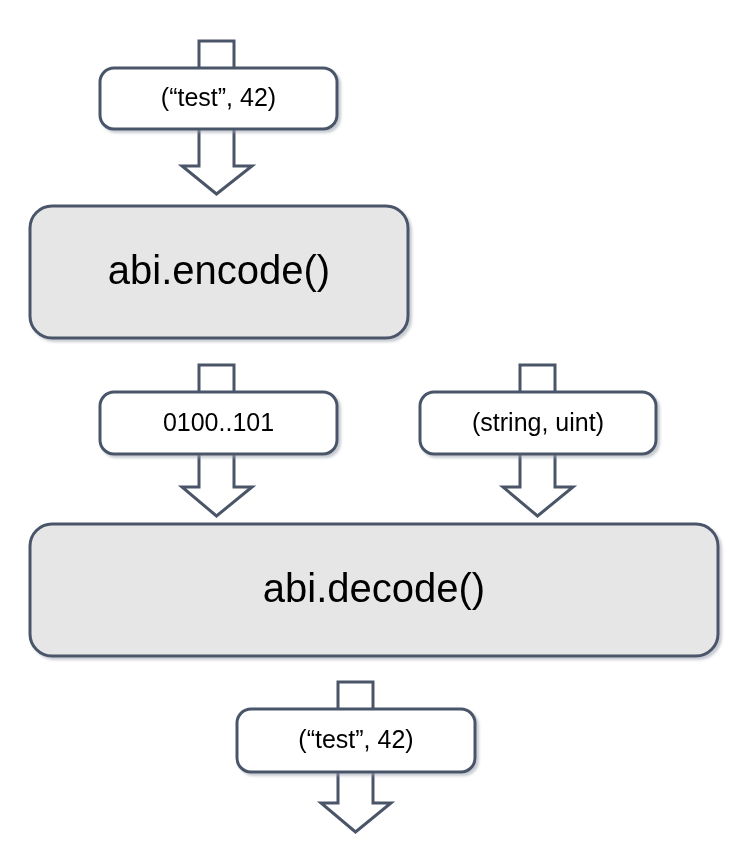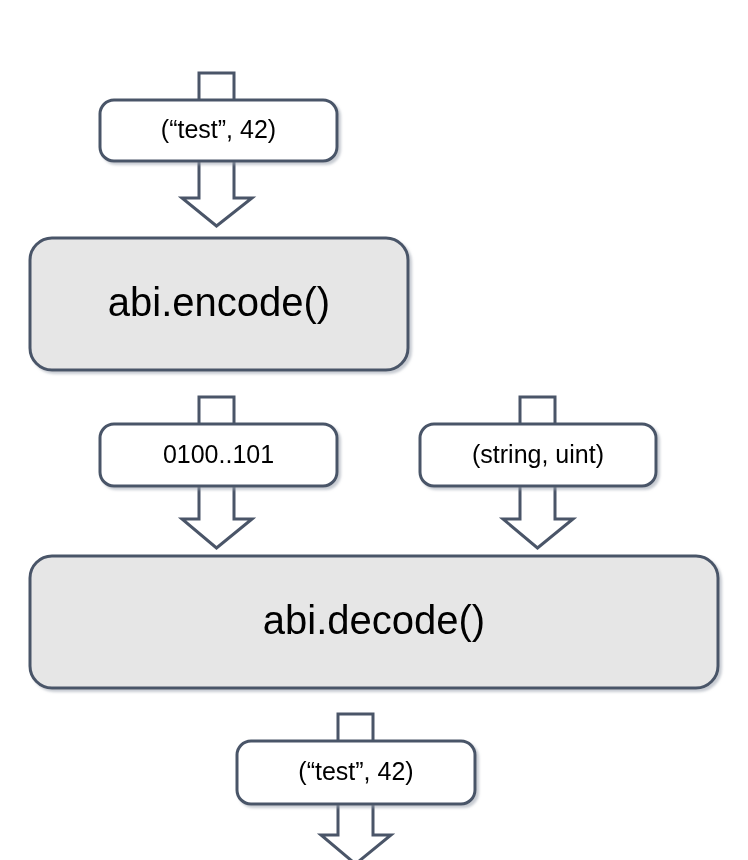--- a/index.html
+++ b/index.html
@@ -11,21 +11,20 @@
     width: 748px;
     height: 860px;
     font-family: "Liberation Sans", sans-serif;
     overflow: hidden;
   }
   #diagram-root {
     position: relative;
     width: 748px;
     height: 663px;
     background: #ffffff;
-    margin-top: 32px;
   }
   svg#diagram-canvas {
     position: absolute;
     left: 0;
     top: 0;
     width: 748px;
     height: 860px;
     display: block;
   }
   .node-shape {

